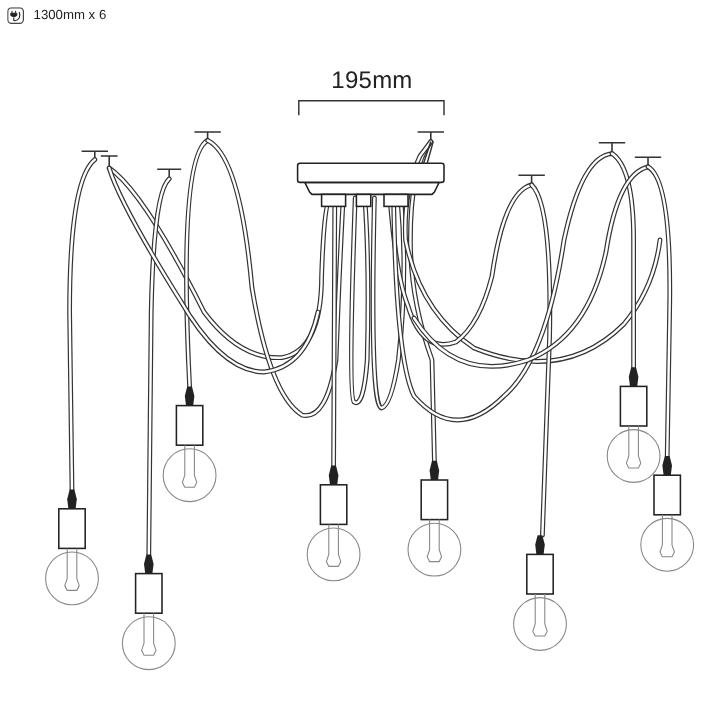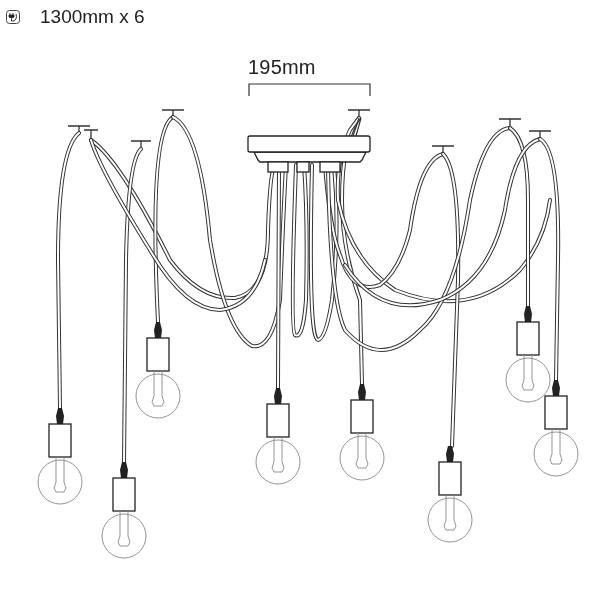--- a/index.html
+++ b/index.html
@@ -1,19 +1,19 @@
 <!DOCTYPE html>
 <html><head>
   <meta charset="utf-8">
   <style>
     html, body { margin: 0; padding: 0; background: #ffffff; }
     body { width: 600px; height: 600px; position: relative; overflow: hidden; font-family: "Liberation Sans", sans-serif; }
-    .spec { position: absolute; left: 6px; top: 6px; display: flex; align-items: center; gap: 20px; font-size: 19px; color: #222; }
+    .spec { position: absolute; left: 6px; top: 6px; display: flex; align-items: center; gap: 8px; font-size: 11px; color: #222; }
     .spec-icon { width: 14px; height: 14px; }
-    .dim-label { position: absolute; left: 248px; top: 56px; width: 124px; text-align: left; font-size: 20px; color: #222; letter-spacing: 0.2px; }
+    .dim-label { position: absolute; left: 248px; top: 56px; width: 124px; text-align: center; font-size: 20px; color: #222; letter-spacing: 0.2px; }
     svg.drawing { position: absolute; left: 0; top: 0; }
     .cable-out { fill: none; stroke: #333; stroke-width: 4; stroke-linecap: round; }
     .cable-in { fill: none; stroke: #fff; stroke-width: 2; stroke-linecap: round; }
     .line { fill: none; stroke: #333; stroke-width: 1.2; }
     .thin { fill: none; stroke: #888; stroke-width: 0.9; }
     .socket { fill: #fff; stroke: #222; stroke-width: 1.3; }
     .grip { fill: #222; }
   </style>
 </head>
 <body>

